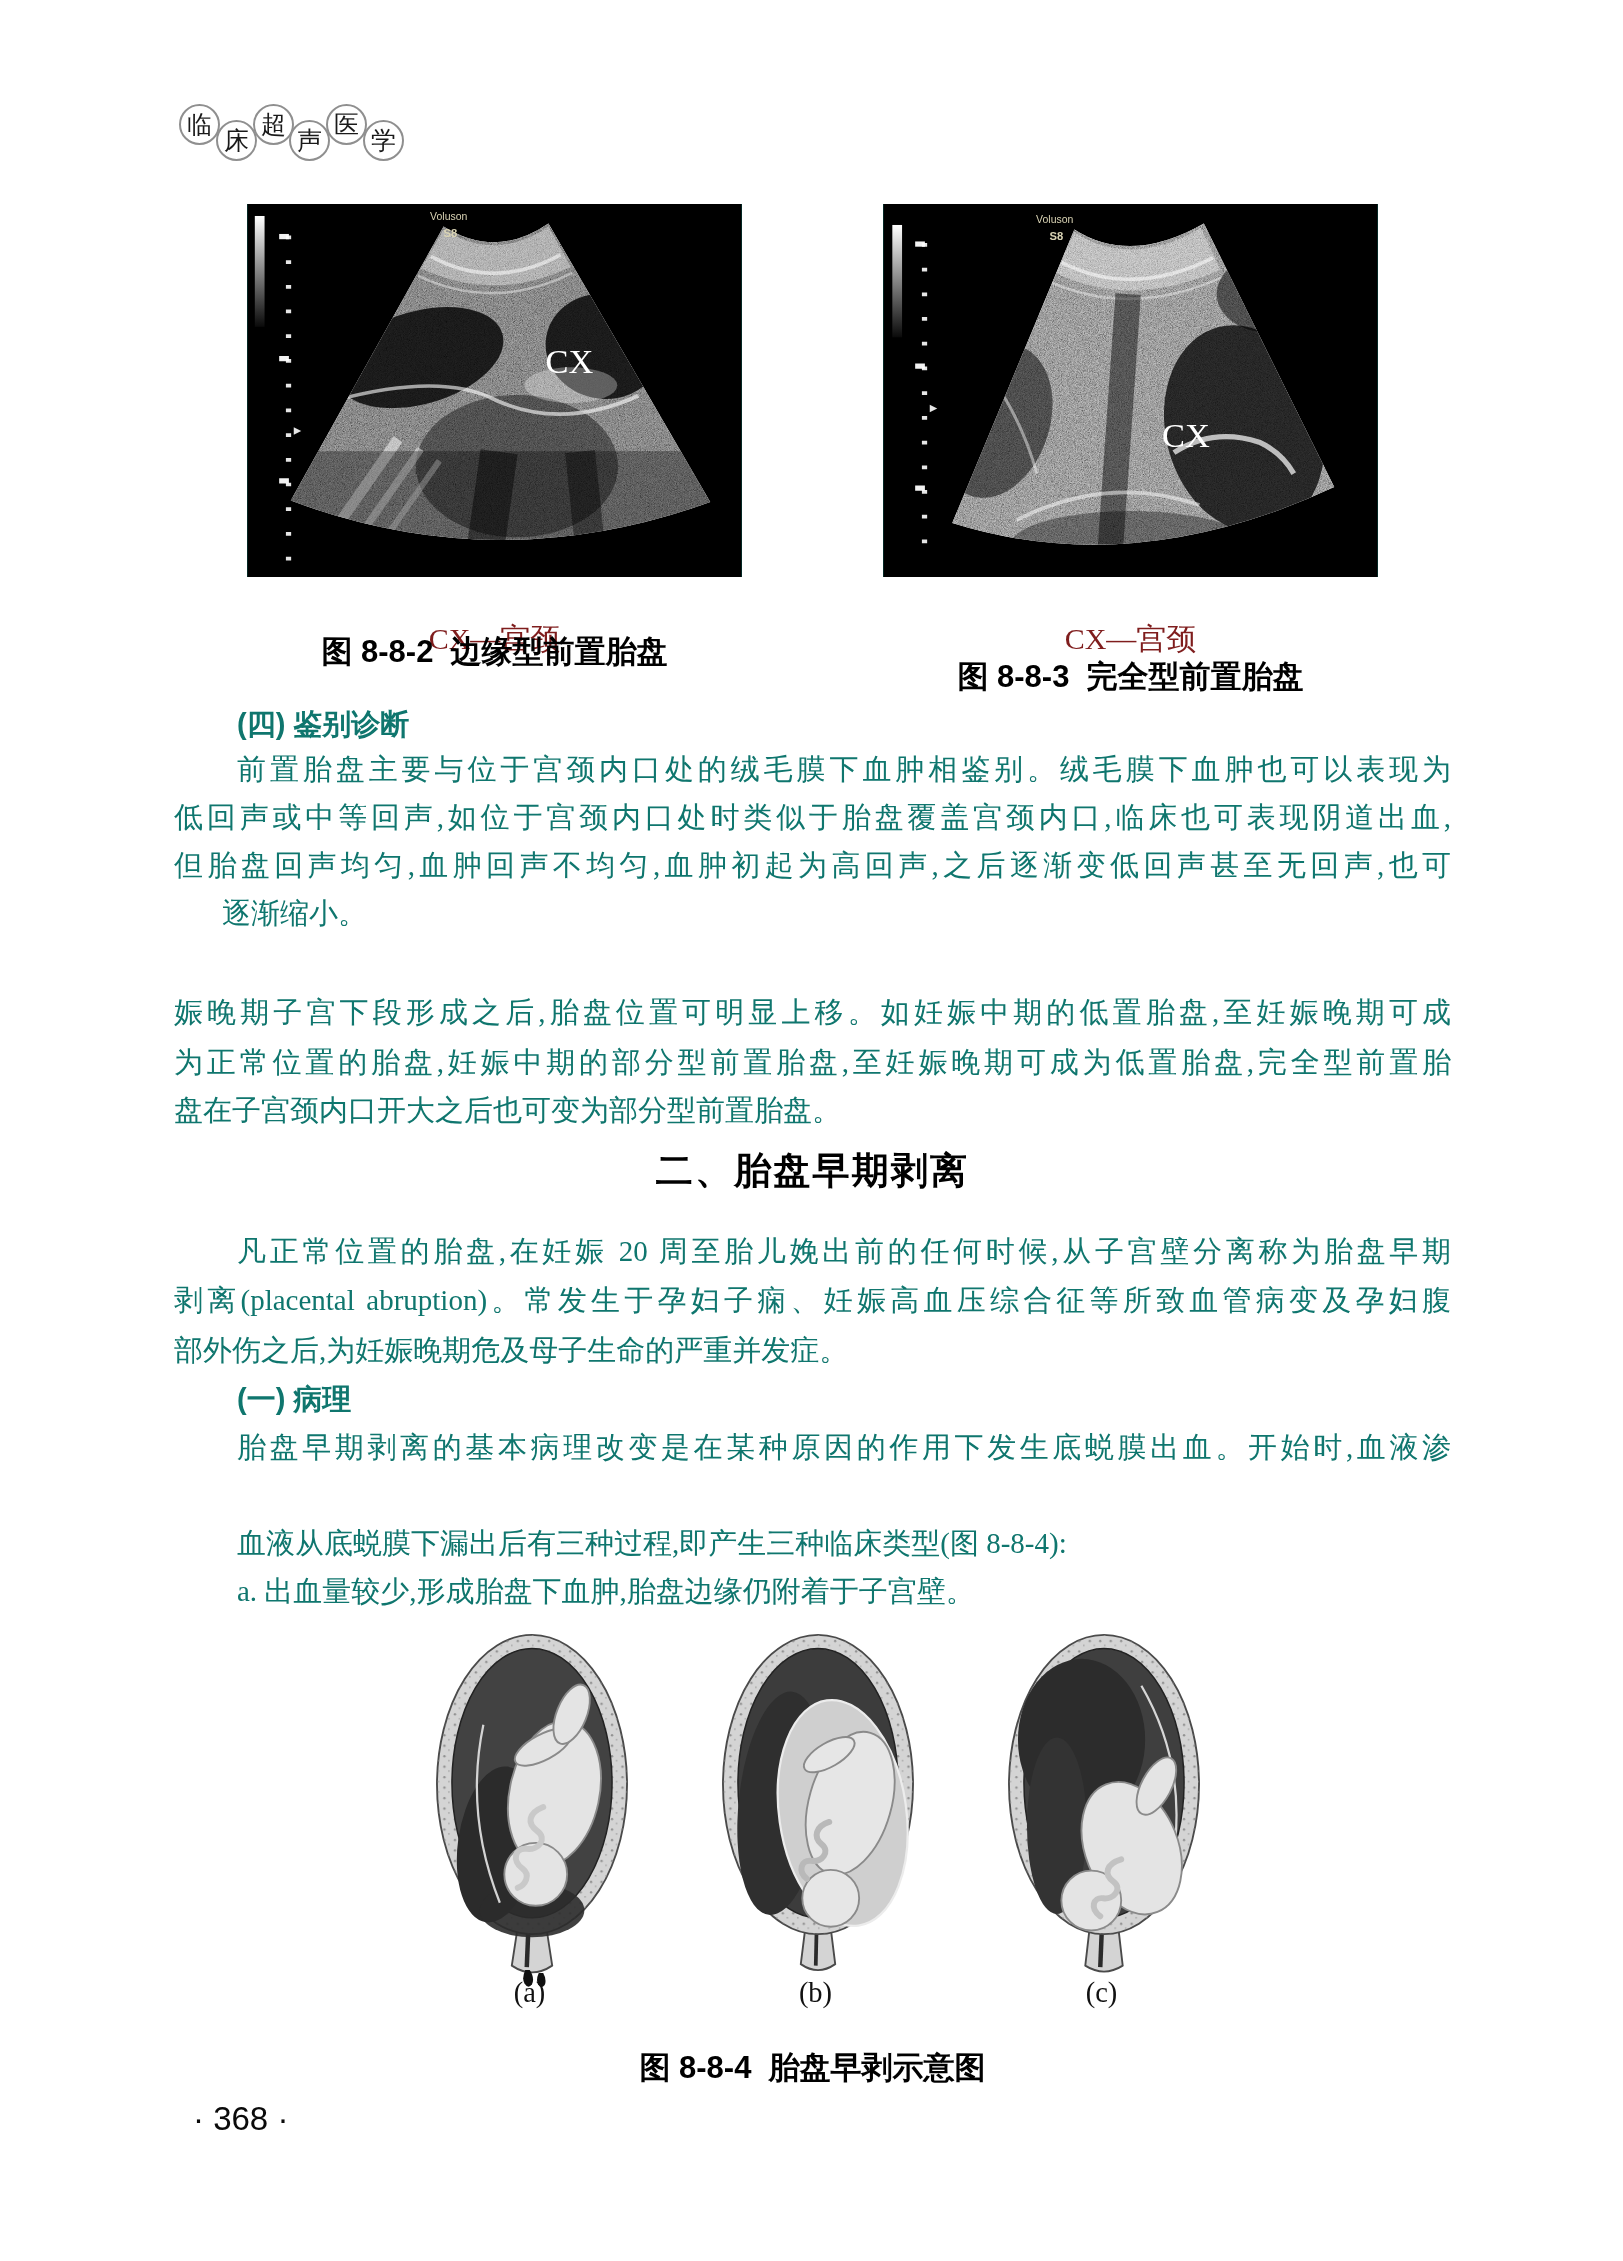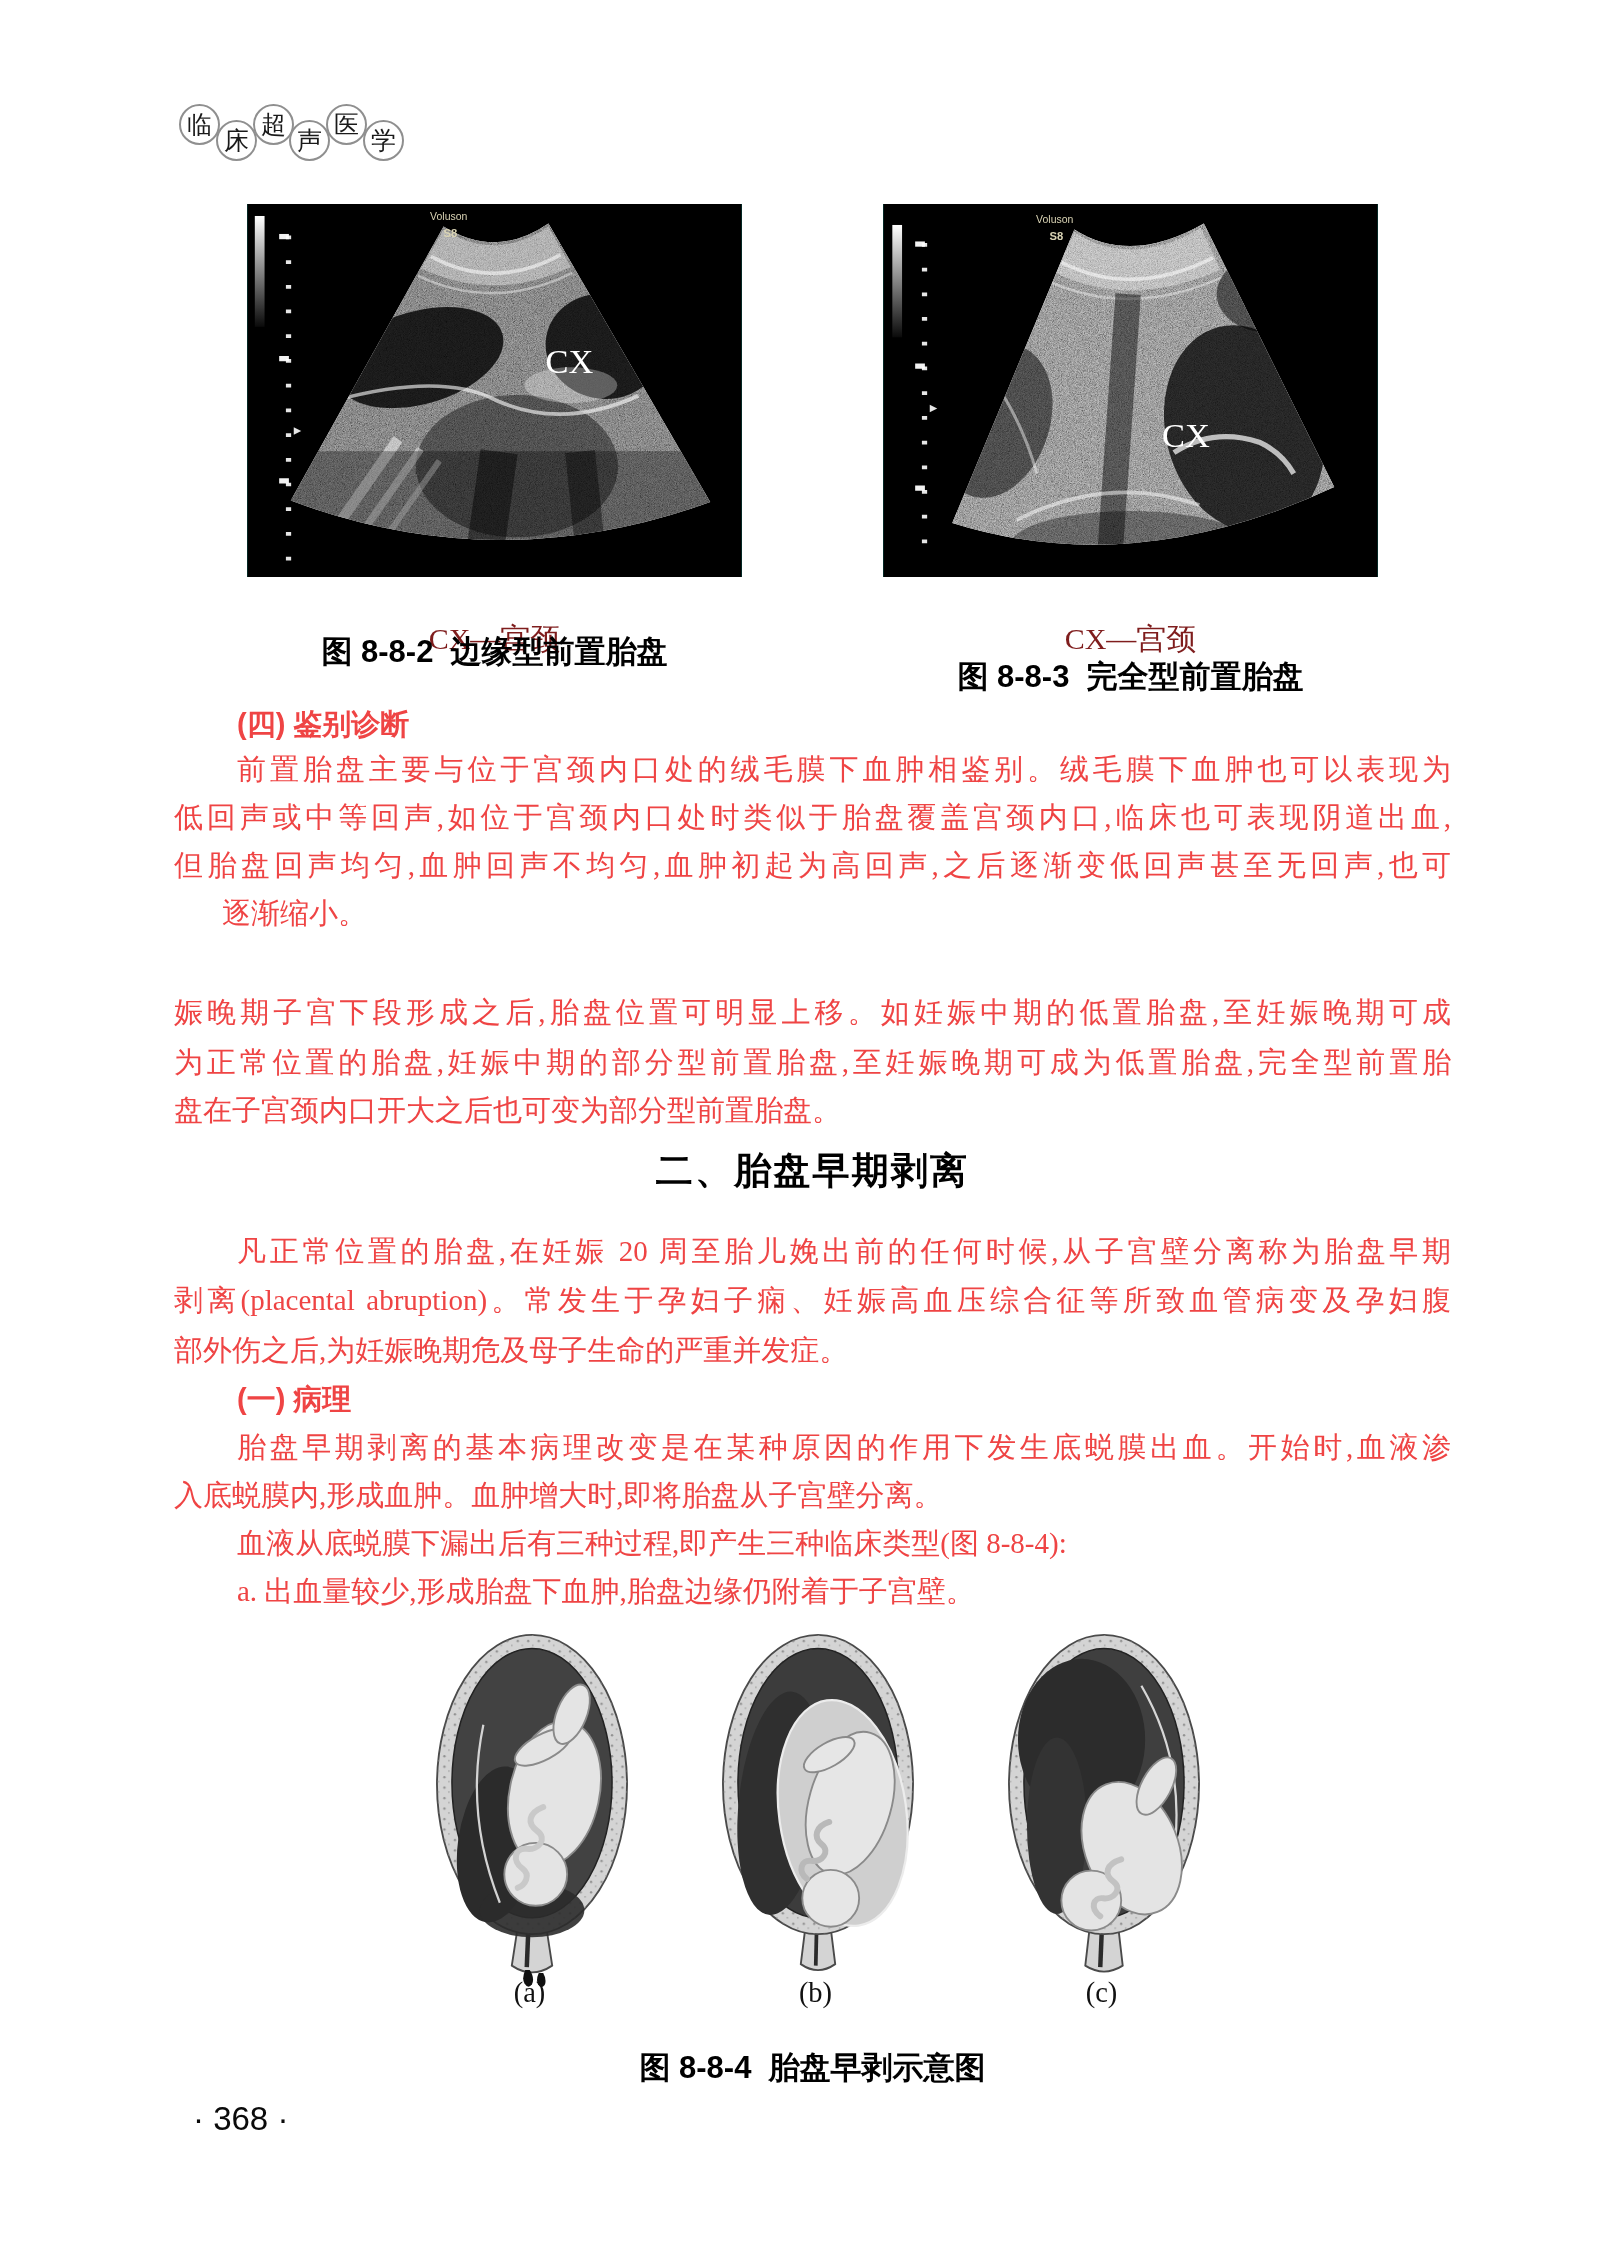--- a/index.html
+++ b/index.html
@@ -13,21 +13,21 @@
   .logo-circle span{font-size:25px;color:#1a1a1a;font-family:"Liberation Serif","DejaVu Serif",serif;}
 
   
   .usfig{position:absolute;width:495px;height:373px;background:#0f766e;}
   .cap{position:absolute;text-align:center;white-space:pre;}
   .cap-legend{font-size:30px;color:#7f1d1d;margin-top:24px;}
   .cap-title{font-size:31px;font-weight:bold;font-family:"Liberation Sans","DejaVu Sans",sans-serif;color:#000;}
 
   
   .bl{position:absolute;left:174px;width:1277px;height:49px;line-height:49px;font-size:29px;
-      color:#ef4444;text-align:justify;}
+      color:#0f766e;text-align:justify;}
   .bl.fill{text-align-last:justify;}
   .bl.ind{padding-left:63px;width:1214px;}
   .bhead{font-weight:bold;font-family:"Liberation Sans","DejaVu Sans",sans-serif;}
   .h2{position:absolute;left:174px;width:1277px;text-align:center;font-size:37px;font-weight:bold;
       letter-spacing:2.2px;color:#000;}
 
   
   .uterus{position:absolute;width:202px;height:360px;}
   .sublabel{position:absolute;width:197px;text-align:center;font-size:28.5px;color:#111;}
   .figcap-bottom{position:absolute;left:174px;width:1277px;text-align:center;font-size:31px;font-weight:bold;
@@ -179,21 +179,20 @@
   <div class="bl fill" style="top:1038px;">为正常位置的胎盘,妊娠中期的部分型前置胎盘,至妊娠晚期可成为低置胎盘,完全型前置胎</div>
   <div class="bl" style="top:1086px;">盘在子宫颈内口开大之后也可变为部分型前置胎盘。</div>
 
   <div class="h2" style="top:1146px;">二、胎盘早期剥离</div>
 
   <div class="bl ind fill" style="top:1227px;">凡正常位置的胎盘,在妊娠 20 周至胎儿娩出前的任何时候,从子宫壁分离称为胎盘早期</div>
   <div class="bl fill" style="top:1276px;">剥离(placental abruption)。常发生于孕妇子痫、妊娠高血压综合征等所致血管病变及孕妇腹</div>
   <div class="bl ind bhead" style="top:1375px;">(一) 病理</div>
   <div class="bl" style="top:1326px;">部外伤之后,为妊娠晚期危及母子生命的严重并发症。</div>
   <div class="bl ind fill" style="top:1423px;">胎盘早期剥离的基本病理改变是在某种原因的作用下发生底蜕膜出血。开始时,血液渗</div>
-  <div class="bl" style="top:1471px;">入底蜕膜内,形成血肿。血肿增大时,即将胎盘从子宫壁分离。</div>
   <div class="bl ind" style="top:1519px;">血液从底蜕膜下漏出后有三种过程,即产生三种临床类型(图 8-8-4):</div>
   <div class="bl ind" style="top:1567px;">a. 出血量较少,形成胎盘下血肿,胎盘边缘仍附着于子宫壁。</div>
 
   <div class="uterus" style="left:431px;top:1627px;">
     <svg width="202" height="360" viewBox="0 0 270 480">
       <defs>
         <pattern id="dotsA" width="14" height="14" patternUnits="userSpaceOnUse">
           <circle cx="4" cy="4" r="1.6" fill="#7f7f7f"></circle>
             <circle cx="10" cy="10" r="1.2" fill="#9a9a9a"></circle>
         </pattern>

